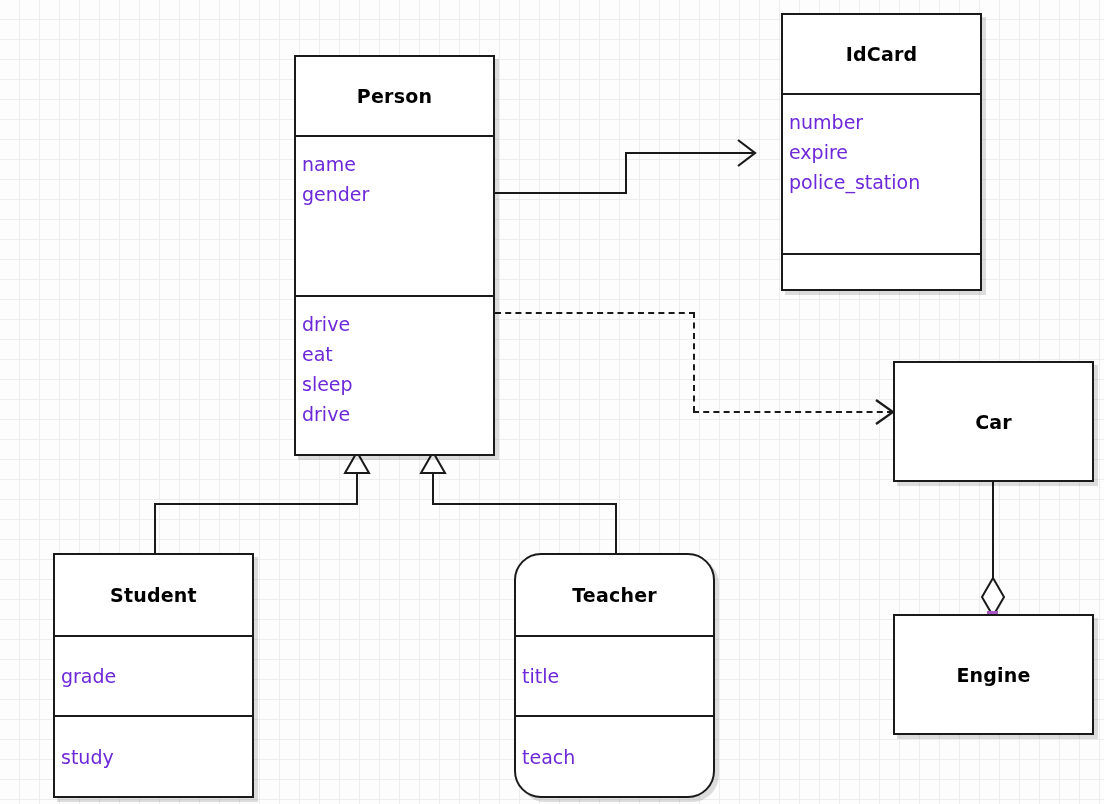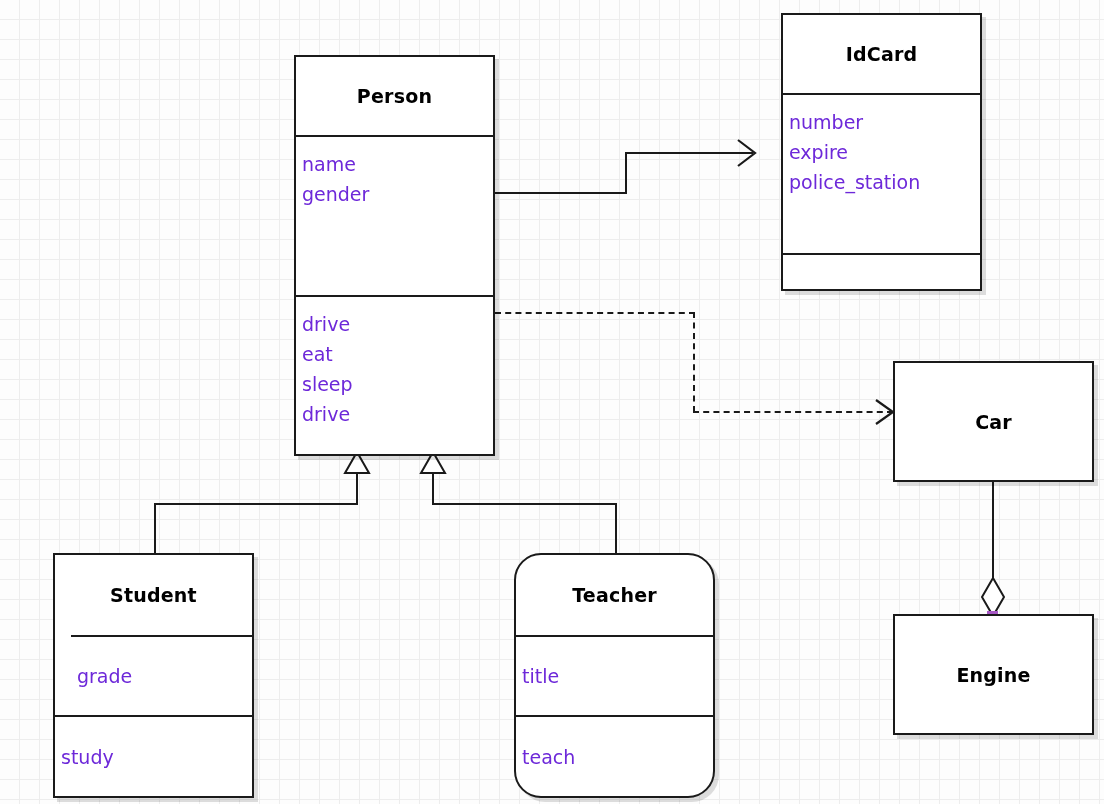--- a/index.html
+++ b/index.html
@@ -152,21 +152,21 @@
     <div class="compartment member-list" style="height:160px;">
       <div class="member-item">number</div>
       <div class="member-item">expire</div>
       <div class="member-item">police_station</div>
     </div>
     <div class="compartment empty" style="height:36px;"></div>
   </div>
 
   <div class="uml-class" style="left:53px; top:553px; width:201px; height:245px;">
     <div class="compartment class-title" style="height:80px;">Student</div>
-    <div class="compartment member-list single" style="height:80px;margin-left:16px;">
+    <div class="compartment member-list single" style="height:80px;">
       <div class="member-item">grade</div>
     </div>
     <div class="compartment member-list single" style="height:81px;">
       <div class="member-item">study</div>
     </div>
   </div>
 
   <div class="uml-class" style="left:514px; top:553px; width:201px; height:245px;border-radius:27px;">
     <div class="compartment class-title" style="height:80px;">Teacher</div>
     <div class="compartment member-list single" style="height:80px;">

